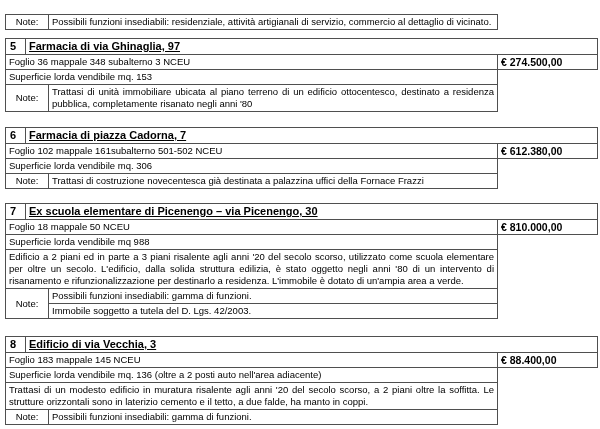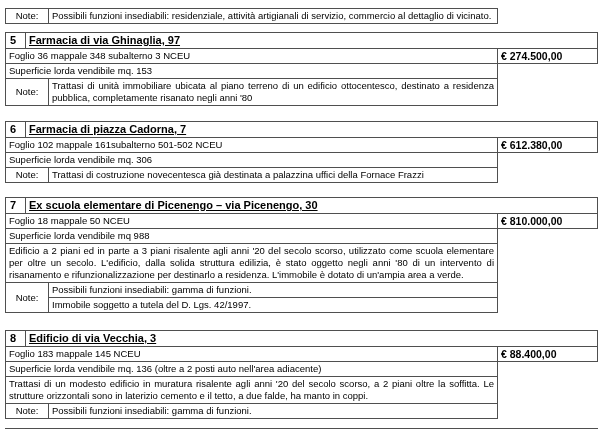--- a/index.html
+++ b/index.html
@@ -1,19 +1,19 @@
 <!DOCTYPE html>
 <html><head>
 <meta charset="utf-8">
 <style>
   * { box-sizing: border-box; }
   html, body { margin: 0; padding: 0; background: #fff; }
   .page {
     width: 600px; height: 429px;
-    padding: 8px 0 0 5px;
+    padding: 14px 0 0 5px;
     overflow: hidden;
     background: #fff;
     color: #000;
     font-family: "Liberation Sans", sans-serif;
   }
   table { border-collapse: collapse; table-layout: fixed; }
   td {
     border: 1px solid #4f4f4f;
     padding: 1px 3px;
     font-size: 9.5px;
@@ -133,21 +133,21 @@
     <tr>
       <td colspan="3" class="just">Edificio a 2 piani ed in parte a 3 piani risalente agli anni '20 del secolo scorso, utilizzato come scuola elementare per oltre un secolo. L'edificio, dalla solida struttura edilizia, è stato oggetto negli anni '80 di un intervento di risanamento e rifunzionalizzazione per destinarlo a residenza. L'immobile è dotato di un'ampia area a verde.</td>
       <td class="nob"></td>
     </tr>
     <tr>
       <td colspan="2" rowspan="2" class="note-lbl">Note:</td>
       <td>Possibili funzioni insediabili: gamma di funzioni.</td>
       <td class="nob"></td>
     </tr>
     <tr>
-      <td>Immobile soggetto a tutela del D. Lgs. 42/1997.</td>
+      <td>Immobile soggetto a tutela del D. Lgs. 42/2003.</td>
       <td class="nob"></td>
     </tr>
   </tbody>
     </table>
 
   <table class="sec mb9">
     <colgroup>
         <col style="width:20px">
         <col style="width:23px">
         <col style="width:449px">

